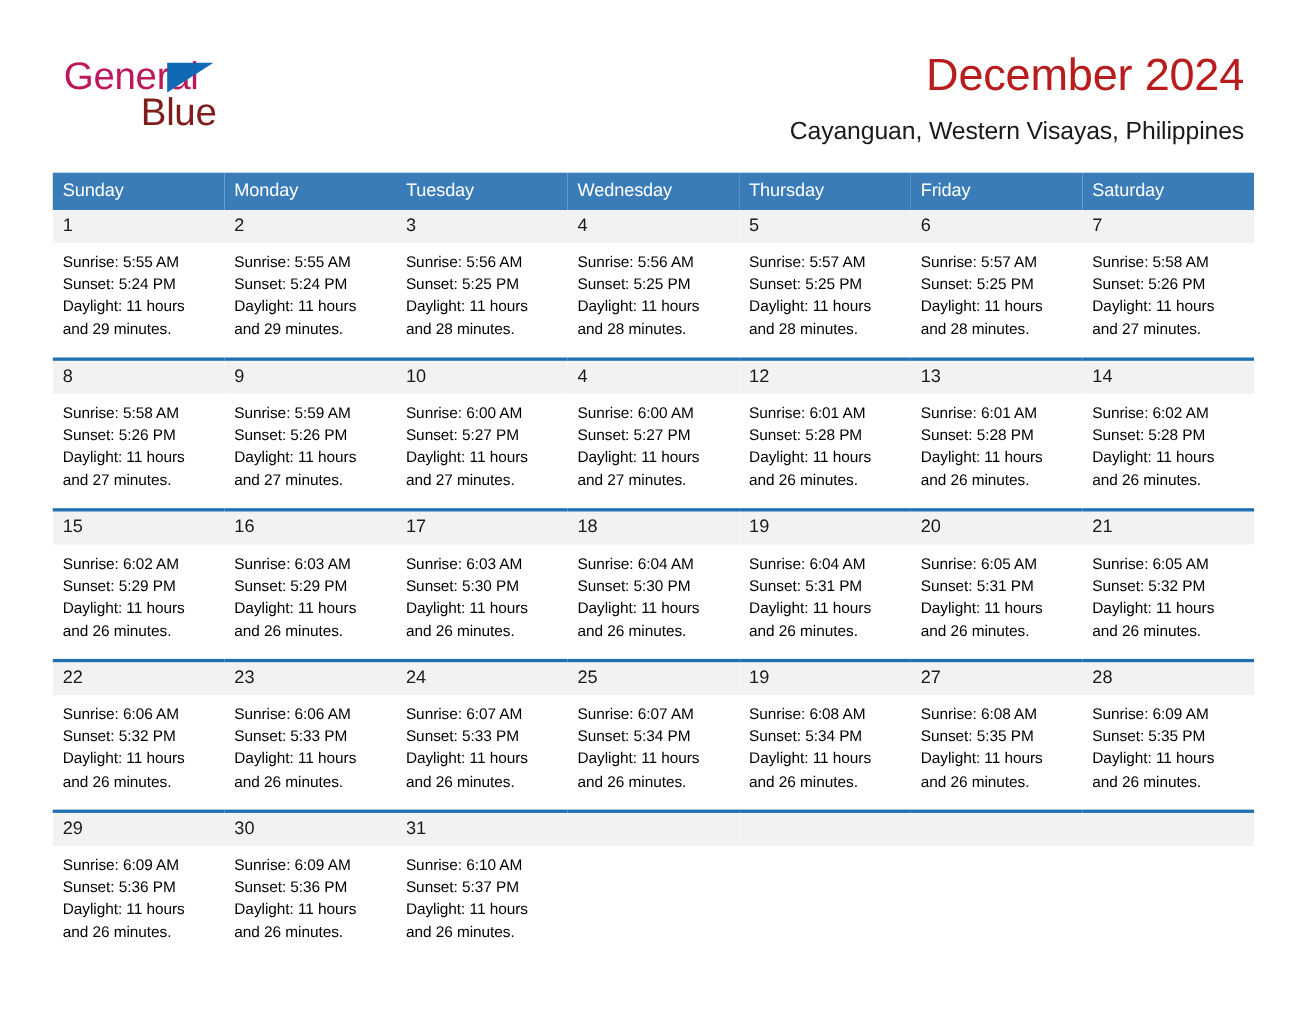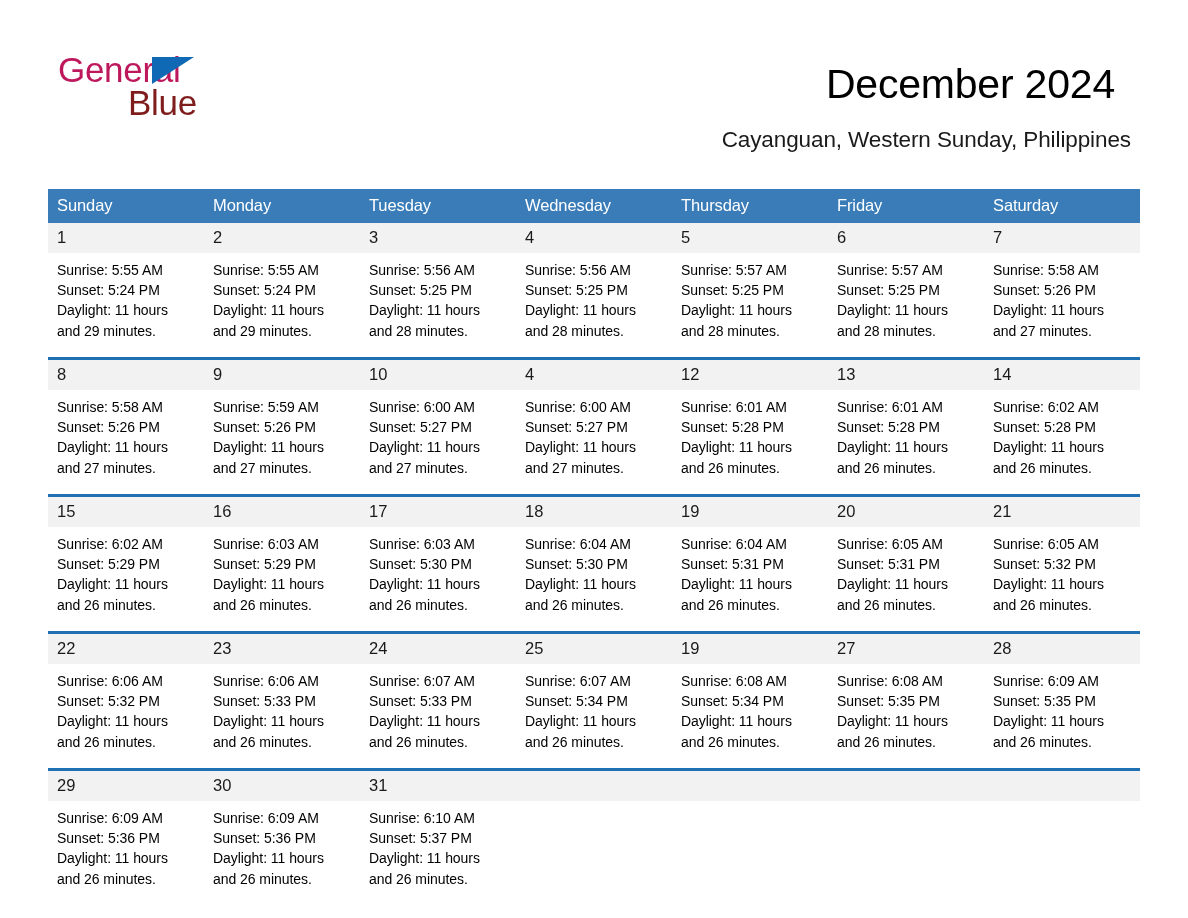--- a/index.html
+++ b/index.html
@@ -67,39 +67,38 @@
   .title-block {
     position: absolute;
     right: 57px;
     top: 43px;
     text-align: right;
   }
   .month-title {
     font-size: 41px;
     line-height: 50px;
     font-weight: normal;
-    color: #000000;
-    margin: 16px;
+    color: #b91c1c;
+    margin: 0;
     letter-spacing: -0.2px;
   }
   .location {
     font-size: 22.5px;
     line-height: 30px;
     color: #1a1a1a;
     margin: 11px 0 0 0;
     letter-spacing: -0.1px;
   }
 
   
   .calendar {
     position: absolute;
     left: 48px;
     top: 157px;
     width: 1092px;
-    margin-top: 32px;
   }
   table.cal {
     border-collapse: collapse;
     table-layout: fixed;
     width: 1092px;
   }
   table.cal col { width: 156px; }
 
   thead th {
     background: #3a7cb8;
@@ -151,21 +150,21 @@
 
   <div class="header">
     <div class="logo">
       <span class="logo-general">General</span>
       <span class="logo-tri"></span>
       <span class="logo-blue">Blue</span>
     </div>
 
     <div class="title-block">
       <h1 class="month-title">December 2024</h1>
-      <div class="location">Cayanguan, Western Sunday, Philippines</div>
+      <div class="location">Cayanguan, Western Visayas, Philippines</div>
     </div>
   </div>
 
   <div class="calendar">
     <table class="cal">
       <colgroup>
         <col>
           <col>
           <col>
           <col>

